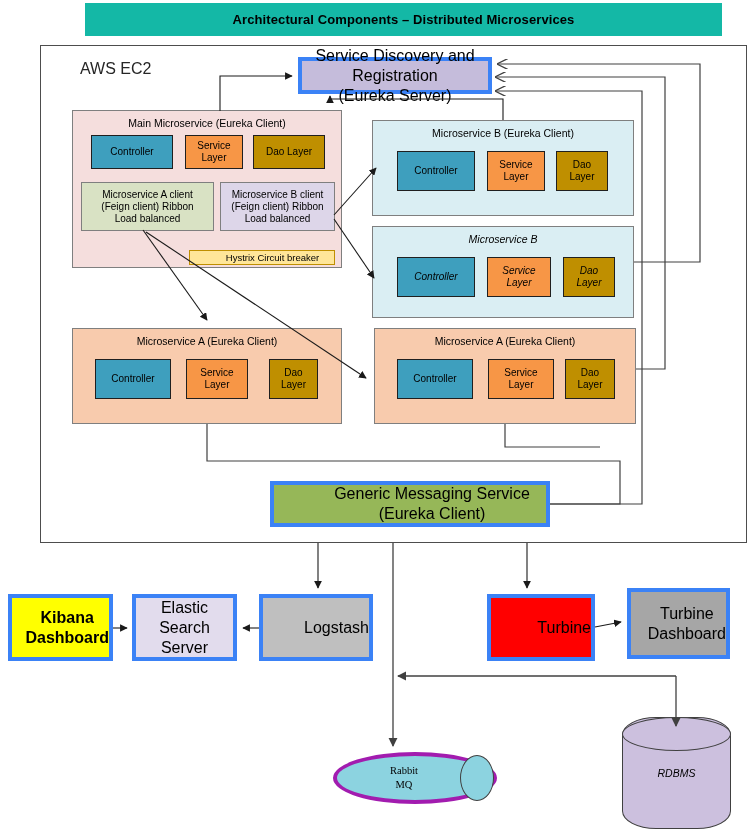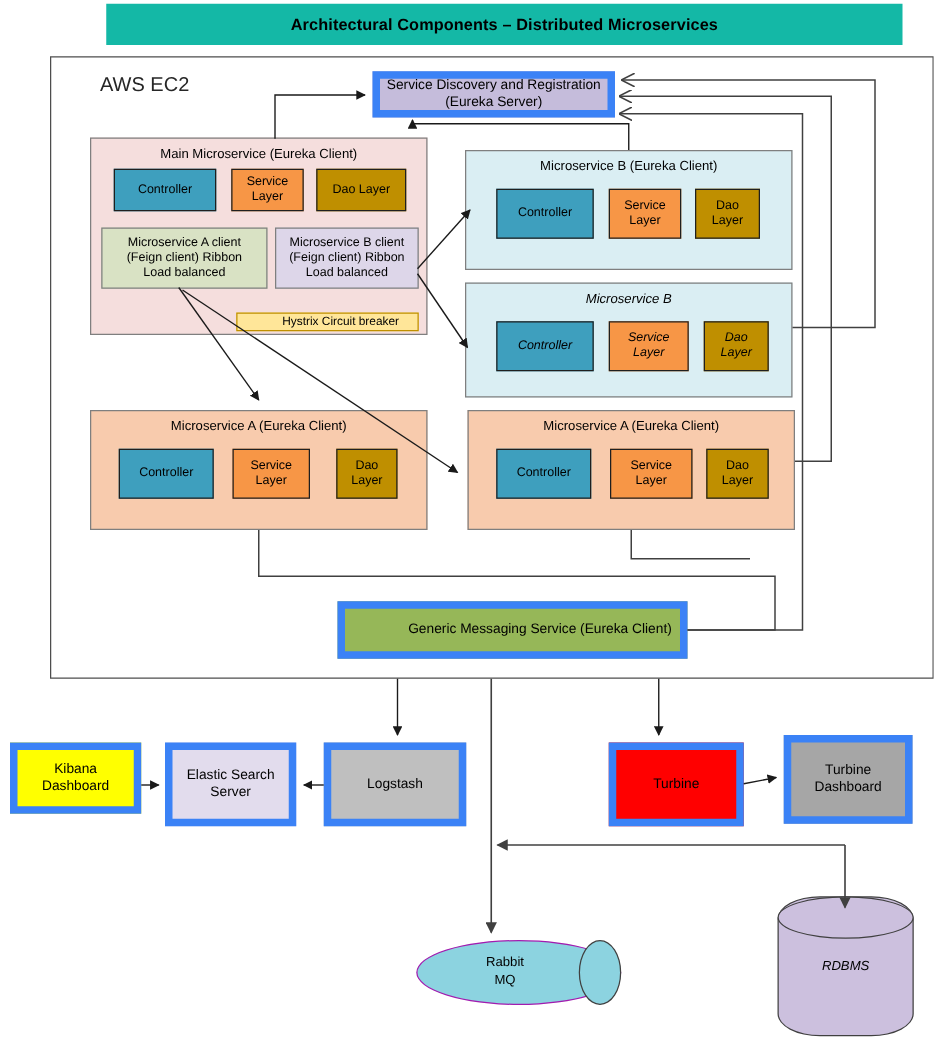--- a/index.html
+++ b/index.html
@@ -19,24 +19,24 @@
     display: flex; align-items: center; justify-content: center;
   }
   .title-text {
     font-size: 13px; font-weight: bold; color: #000;
     letter-spacing: 0.1px;
   }
 
   
   .node {
     position: absolute;
-    border: 6px solid #3b82f6;
-    display: flex; align-items: center; justify-content: center;
+    border: 4px solid #3b82f6;
+    display: flex; align-items: center; justify-content: flex-end;
     text-align: center;
-    font-size: 11px;
+    font-size: 16px;
     color: #000;
     line-height: 1.25;
     white-space: pre-line;
   }
 
   
   .ec2-box {
     position: absolute;
     left: 40px; top: 45px; width: 707px; height: 498px;
     border: 1px solid #4d4d4d;
@@ -63,22 +63,23 @@
     border: 1px solid #1f1f1f;
     display: flex; align-items: center; justify-content: center;
     text-align: center; font-size: 10px; line-height: 1.2;
     white-space: pre-line; color: #000;
   }
 
   
   .cyl-h {
     position: absolute;
     background: #8cd3e0;
-    border: 1px solid #a21caf;
+    border: 4px solid #a21caf;
     border-radius: 50%/50%;
+    font-family: Liberation Serif, serif;
   }
   .cyl-h-body {
     position: absolute; left: 0; top: 0; right: 0; bottom: 0;
     border-radius: 42px / 50%;
     display: flex; align-items: center; justify-content: center;
     text-align: center; font-size: 10.5px; white-space: pre-line;
     line-height: 1.3;
   }
   .cyl-h-cap {
     position: absolute; right: -1px; top: -1px; bottom: -1px;
@@ -211,21 +212,21 @@
     <div class="layer" style="left:190px; top:30px; width:50px; height:40px; background:#bf8f00;">
       <span>Dao
 Layer</span>
     </div>
   </div>
 
   <div class="node" style="left:270px; top:481px; width:280px; height:46px; background:#96b758;padding-left:44px;">
     <span>Generic Messaging Service (Eureka Client)</span>
   </div>
 
-  <div class="node" style="left:8px; top:594px; width:105px; height:57px; background:#ffff00;">
+  <div class="node" style="left:8px; top:594px; width:105px; height:67px; background:#ffff00;font-weight:bold;">
     <span>Kibana
 Dashboard</span>
   </div>
 
   <div class="node" style="left:132px; top:594px; width:105px; height:67px; background:#e2dced;">
     <span>Elastic Search
 Server</span>
   </div>
 
   <div class="node" style="left:259px; top:594px; width:114px; height:67px; background:#bfbfbf;">

